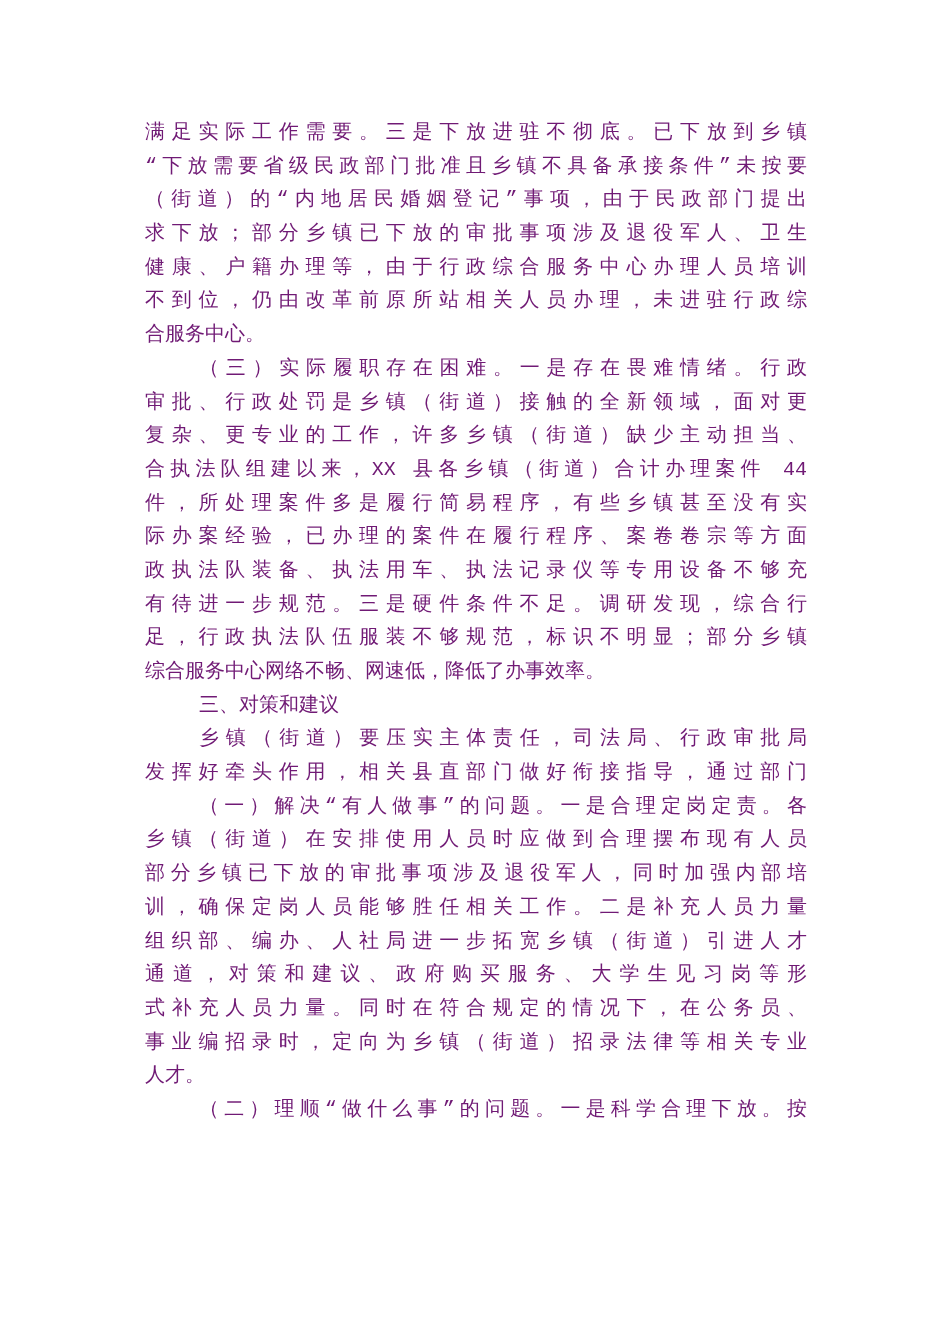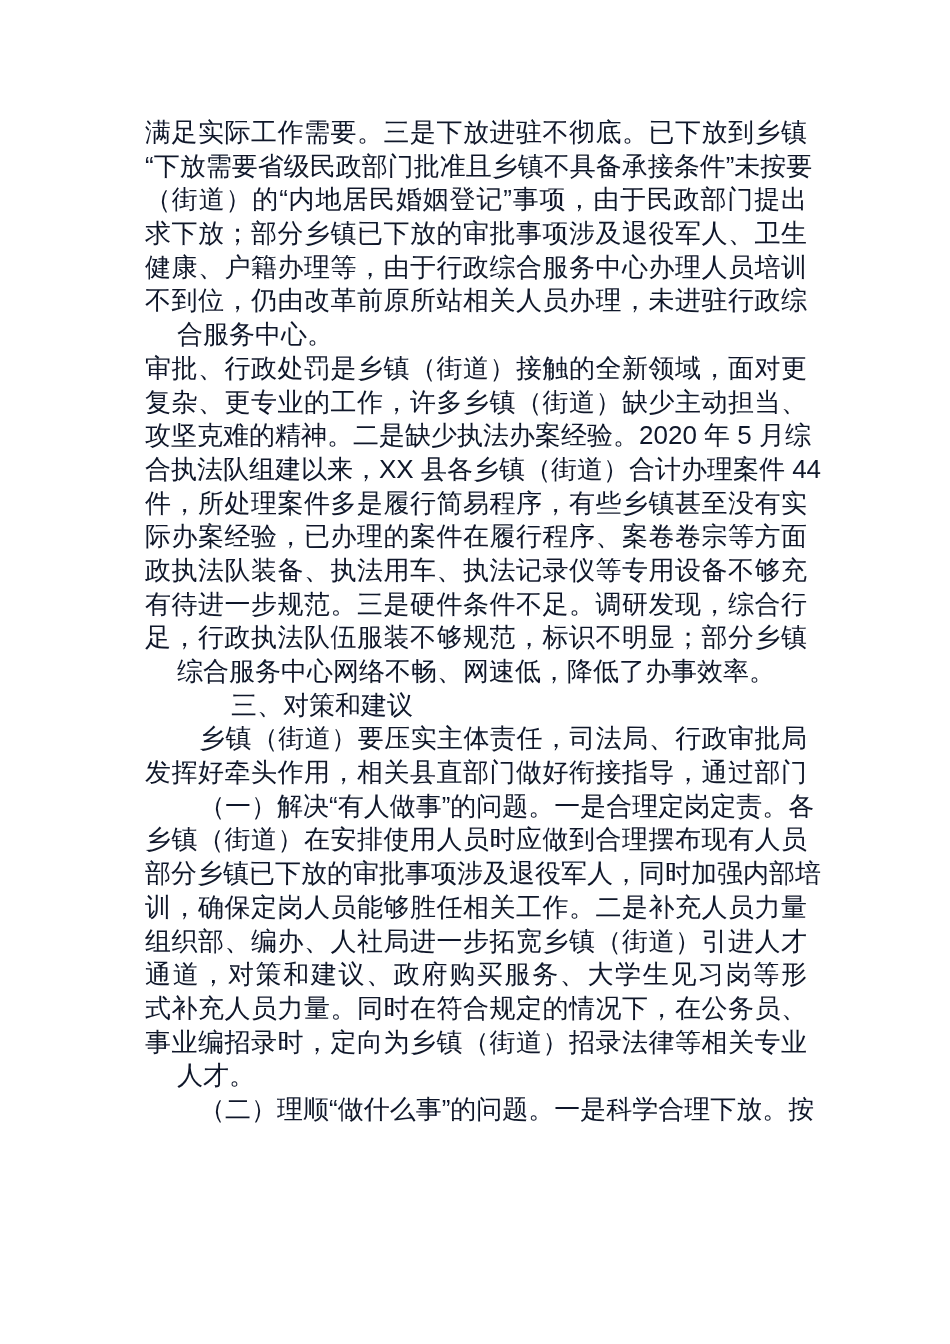--- a/index.html
+++ b/index.html
@@ -2,47 +2,47 @@
 <html><head>
   <meta charset="utf-8">
   <style>
     html, body { margin: 0; padding: 0; background: #ffffff; }
     body { width: 950px; height: 1344px; position: relative; overflow: hidden; }
     .page {
       position: absolute; left: 0; top: 0; width: 950px; height: 1344px; background: #ffffff;
     }
     .body-text {
       position: absolute; left: 145px; top: 116px; width: 662px;
-      font-family: Liberation Sans, sans-serif;
-      font-size: 26px; color: #0f172a;
+      font-family: Liberation Mono, monospace;
+      font-size: 20px; color: #701a75;
     }
     .line {
       height: 33.7px; line-height: 33.7px; white-space: nowrap;
       text-align: justify; text-align-last: justify; letter-spacing: 0px;
     }
-    .line.last { text-align-last: left; margin-left: 32px; }
+    .line.last { text-align-last: left; }
     .line.indent { padding-left: 54px; }
   </style>
 </head>
 <body>
 
 <div class="page">
   <div class="body-text">
 
     <div class="line">满足实际工作需要。三是下放进驻不彻底。已下放到乡镇</div>
     <div class="line">“下放需要省级民政部门批准且乡镇不具备承接条件”未按要</div>
     <div class="line">（街道）的“内地居民婚姻登记”事项，由于民政部门提出</div>
     <div class="line">求下放；部分乡镇已下放的审批事项涉及退役军人、卫生</div>
     <div class="line">健康、户籍办理等，由于行政综合服务中心办理人员培训</div>
     <div class="line">不到位，仍由改革前原所站相关人员办理，未进驻行政综</div>
     <div class="line last">合服务中心。</div>
 
+    <div class="line indent">（三）实际履职存在困难。一是存在畏难情绪。行政</div>
     <div class="line">审批、行政处罚是乡镇（街道）接触的全新领域，面对更</div>
     <div class="line">复杂、更专业的工作，许多乡镇（街道）缺少主动担当、</div>
-    <div class="line">攻坚克难的精神。二是缺少执法办案经验。2020 年 5 月综</div>
     <div class="line">合执法队组建以来，XX 县各乡镇（街道）合计办理案件 44</div>
     <div class="line">件，所处理案件多是履行简易程序，有些乡镇甚至没有实</div>
     <div class="line">际办案经验，已办理的案件在履行程序、案卷卷宗等方面</div>
     <div class="line">政执法队装备、执法用车、执法记录仪等专用设备不够充</div>
     <div class="line">有待进一步规范。三是硬件条件不足。调研发现，综合行</div>
     <div class="line">足，行政执法队伍服装不够规范，标识不明显；部分乡镇</div>
     <div class="line last">综合服务中心网络不畅、网速低，降低了办事效率。</div>
 
     <div class="line indent last">三、对策和建议</div>
 

